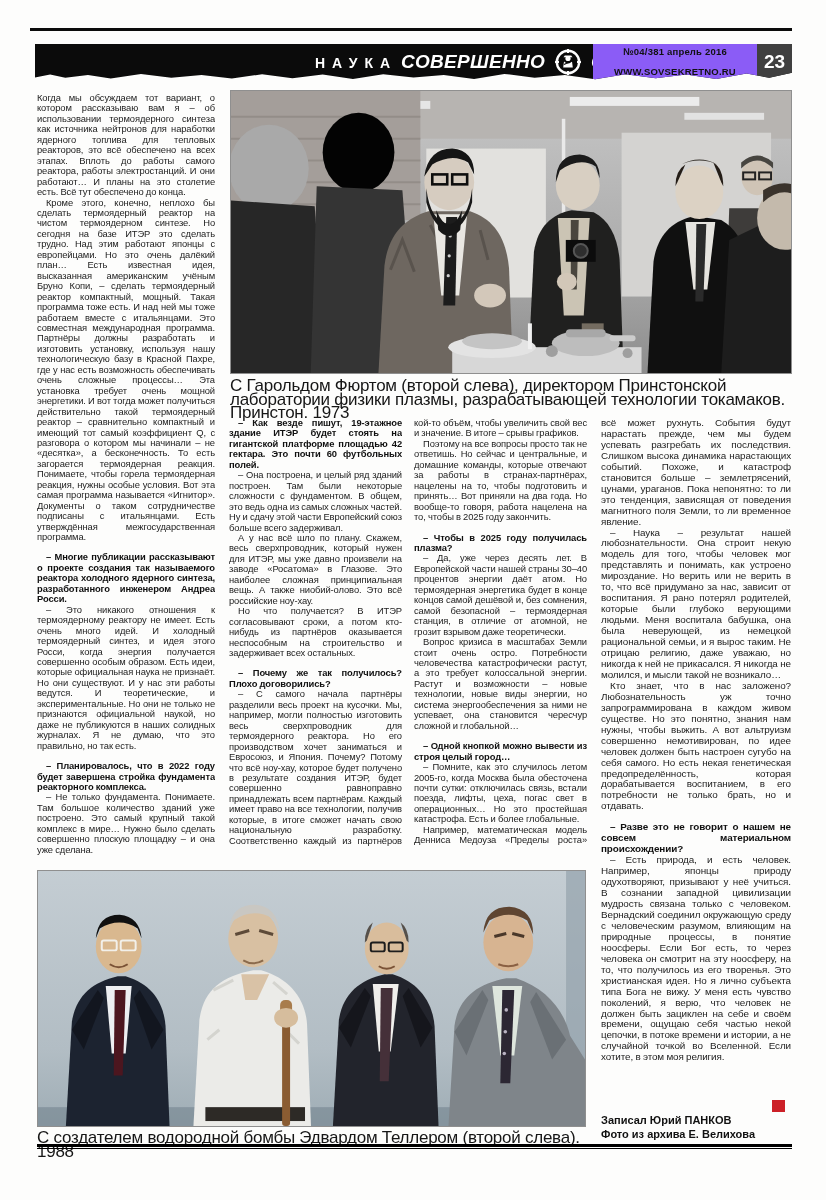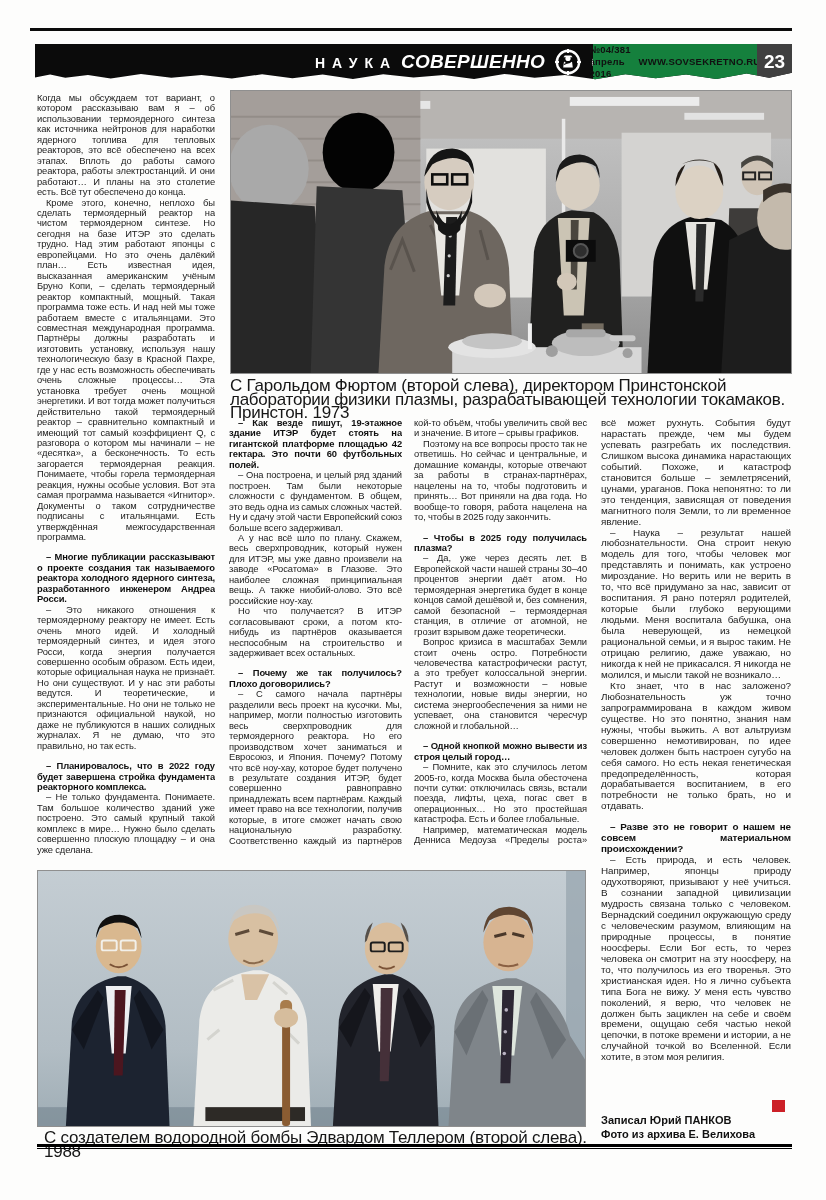--- a/index.html
+++ b/index.html
@@ -18,22 +18,22 @@
   .section-label{
     position:absolute;left:248px;top:11px;color:#ffffff;
     font-size:14px;font-weight:bold;letter-spacing:7px;padding-left:32px;
   }
   .logo{
     position:absolute;left:366px;top:5px;height:26px;display:flex;align-items:center;gap:10px;
     color:#ffffff;font-style:italic;font-weight:800;font-size:19px;letter-spacing:0.3px;white-space:nowrap;
   }
   .logo .emblem{width:26px;height:26px;flex:0 0 auto;}
   .issue-box{
-    position:absolute;right:35px;top:0;width:164px;height:36px;background:#15803d;color:#111;
-    display:flex;flex-direction:row;align-items:center;justify-content:center;
+    position:absolute;right:35px;top:0;width:164px;height:36px;background:#8b5cf6;color:#111;
+    display:flex;flex-direction:column;align-items:center;justify-content:center;
     font-size:9.5px;font-weight:bold;line-height:12px;letter-spacing:0.2px;gap:8px;
   }
   .page-num{
     position:absolute;right:0;top:0;width:35px;height:36px;background:#404040;color:#fff;
     display:flex;align-items:center;justify-content:center;font-size:19px;font-weight:bold;
   }
   
   .col{
     position:absolute;top:418px;text-align:justify;overflow:hidden;
     font-size:9.4px;line-height:10.45px;letter-spacing:-0.1px;word-spacing:-0.3px;
@@ -47,21 +47,21 @@
   .para.q{font-weight:bold;margin-top:10px;color:#101010;}
   .para.q:first-child{margin-top:0;}
   .para.noindent{text-indent:0;}
   
   .photo-frame{position:absolute;border:1px solid #8f8f8f;box-sizing:border-box;background:#bbb;}
   .photo-frame svg{display:block;width:100%;height:100%;}
   #photo-top{left:230px;top:90px;width:562px;height:284px;}
   #photo-bottom{left:37px;top:870px;width:549px;height:257px;}
   .caption{color:#161616;font-size:17px;line-height:13.5px;letter-spacing:-0.25px;}
   #caption-top{position:absolute;left:230px;top:379px;width:562px;}
-  #caption-bottom{position:absolute;left:37px;top:1131px;width:549px;margin-left:7px;}
+  #caption-bottom{position:absolute;left:37px;top:1131px;width:549px;}
   
   .byline{position:absolute;left:601px;top:1113px;width:190px;font-size:11px;font-weight:bold;line-height:14px;color:#111;}
   .end-marker{position:absolute;left:772px;top:1100px;width:13px;height:12px;background:#cc2027;}
   .bottom-rule{
     position:absolute;left:37px;top:1144px;width:755px;height:5px;box-sizing:border-box;
     border-top:3px solid #000;border-bottom:1px solid #000;
   }
 </style>
 </head>
 <body>

